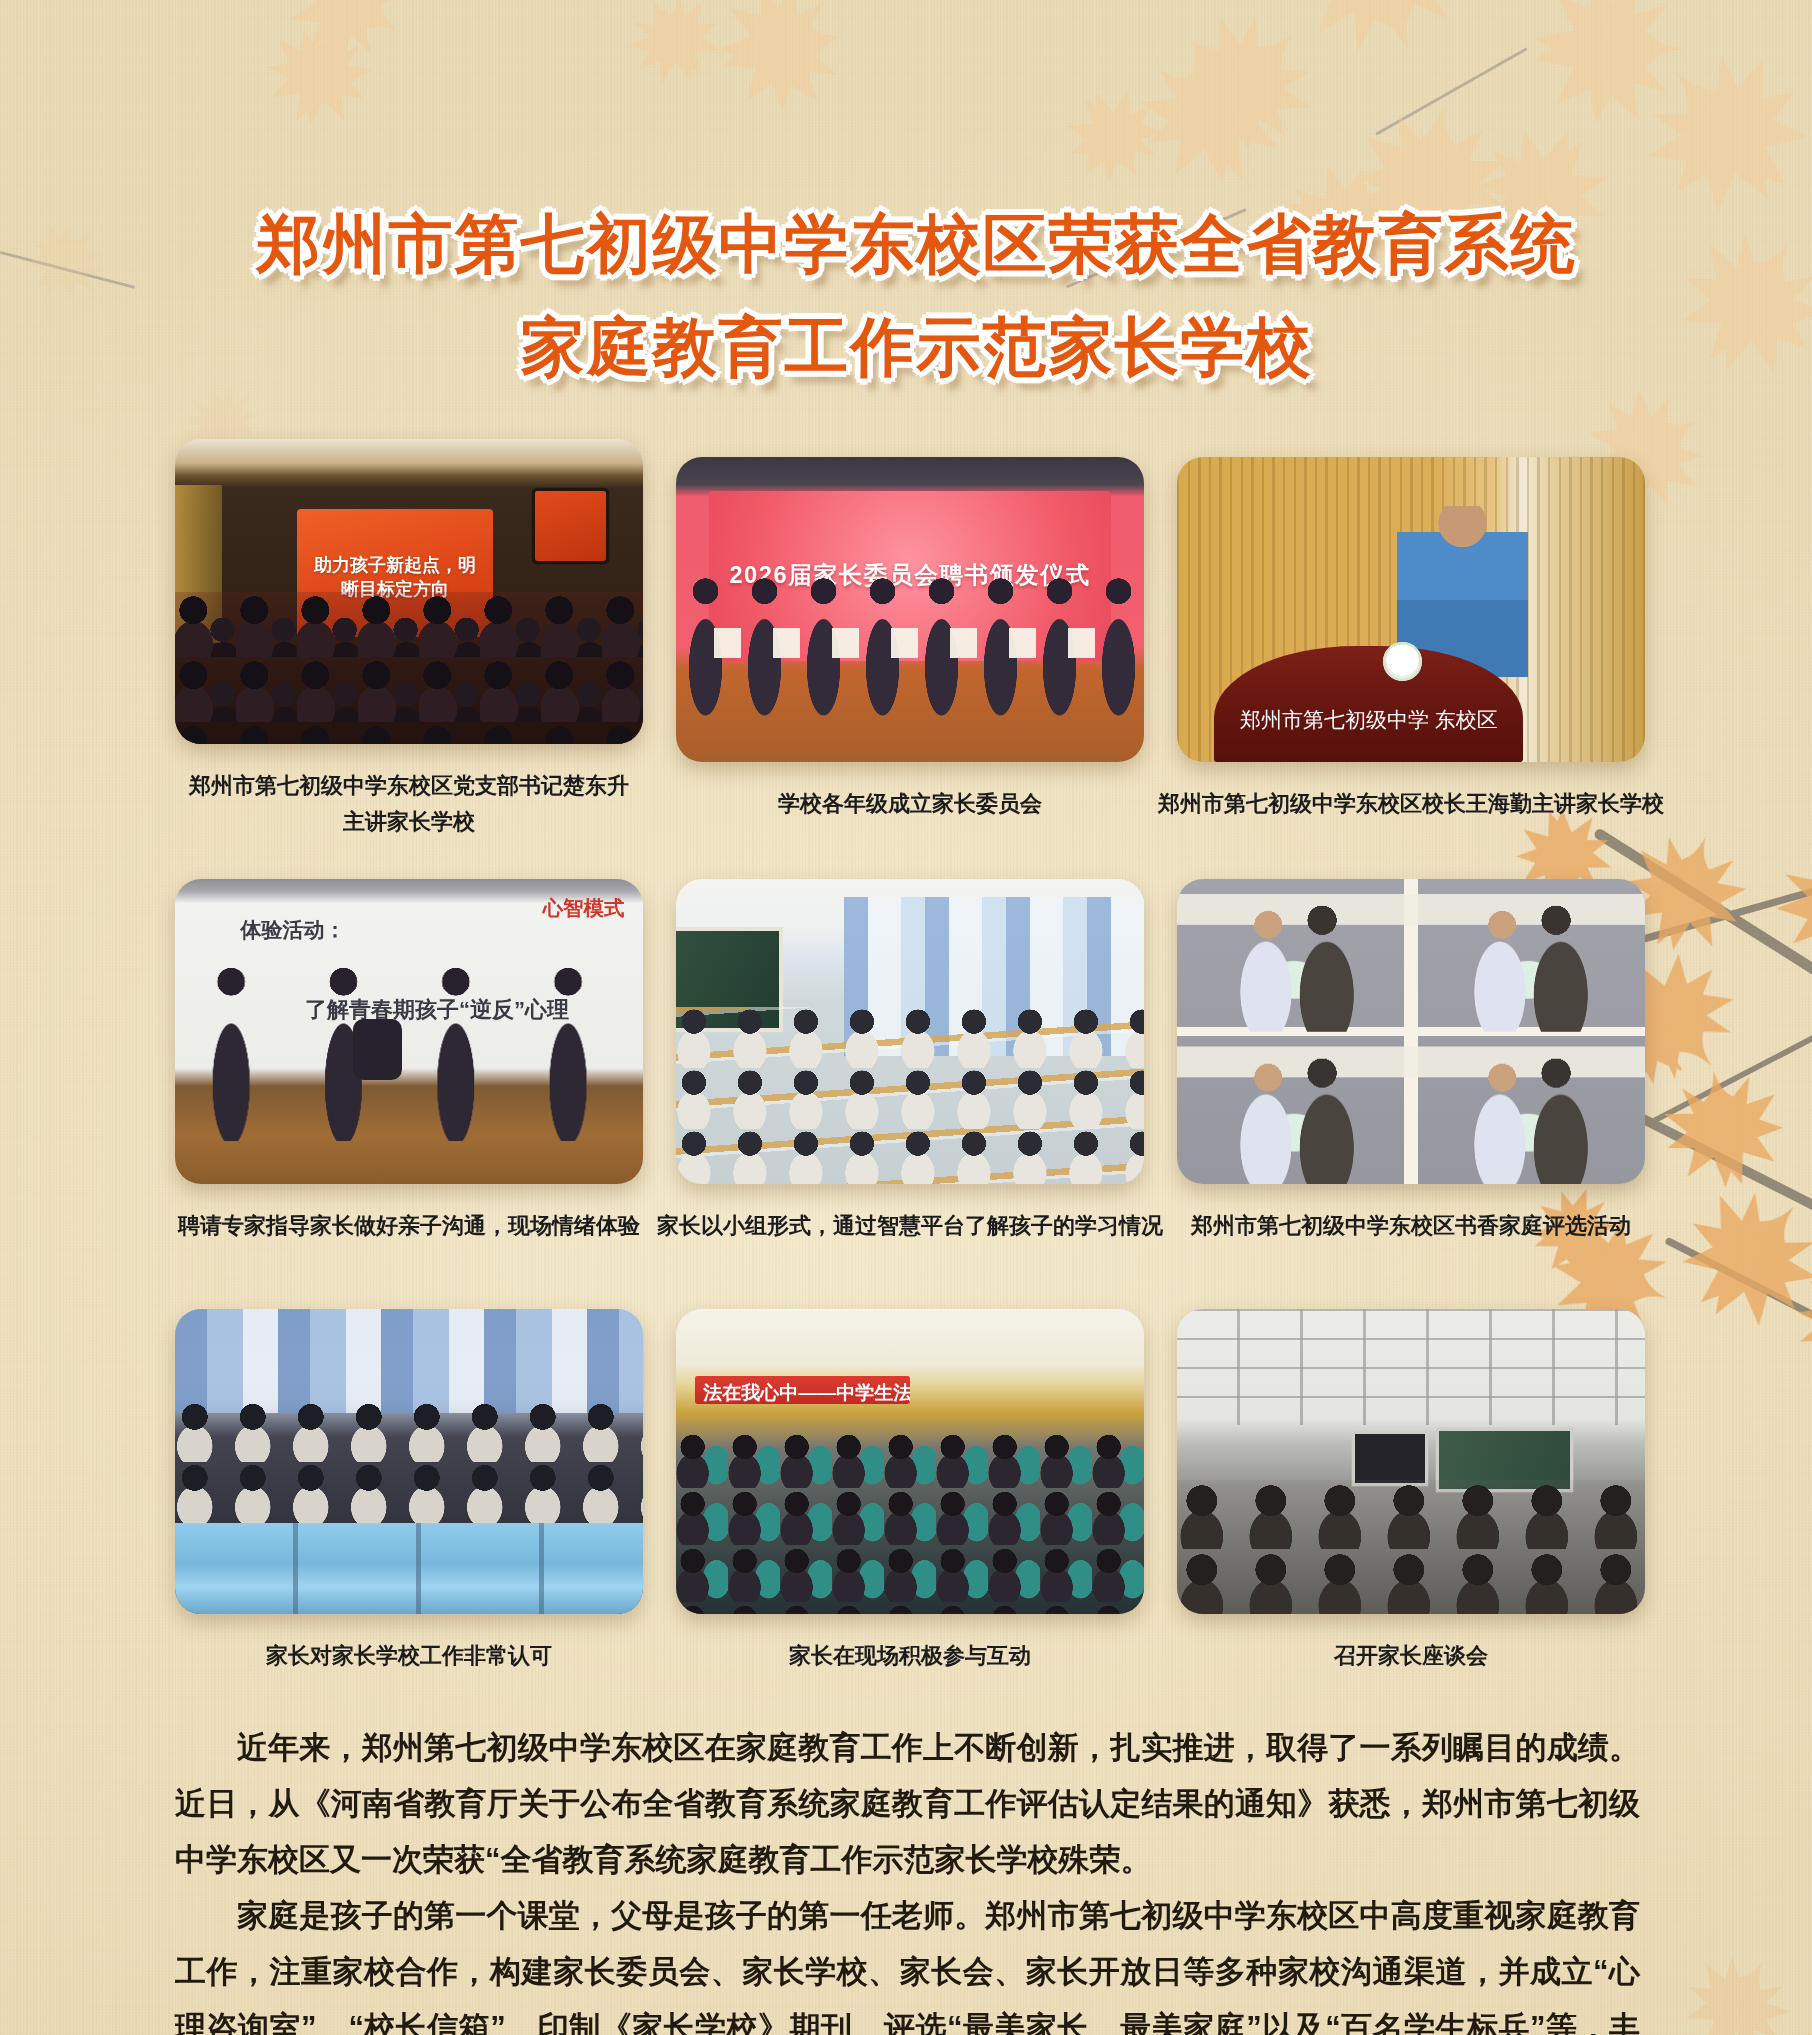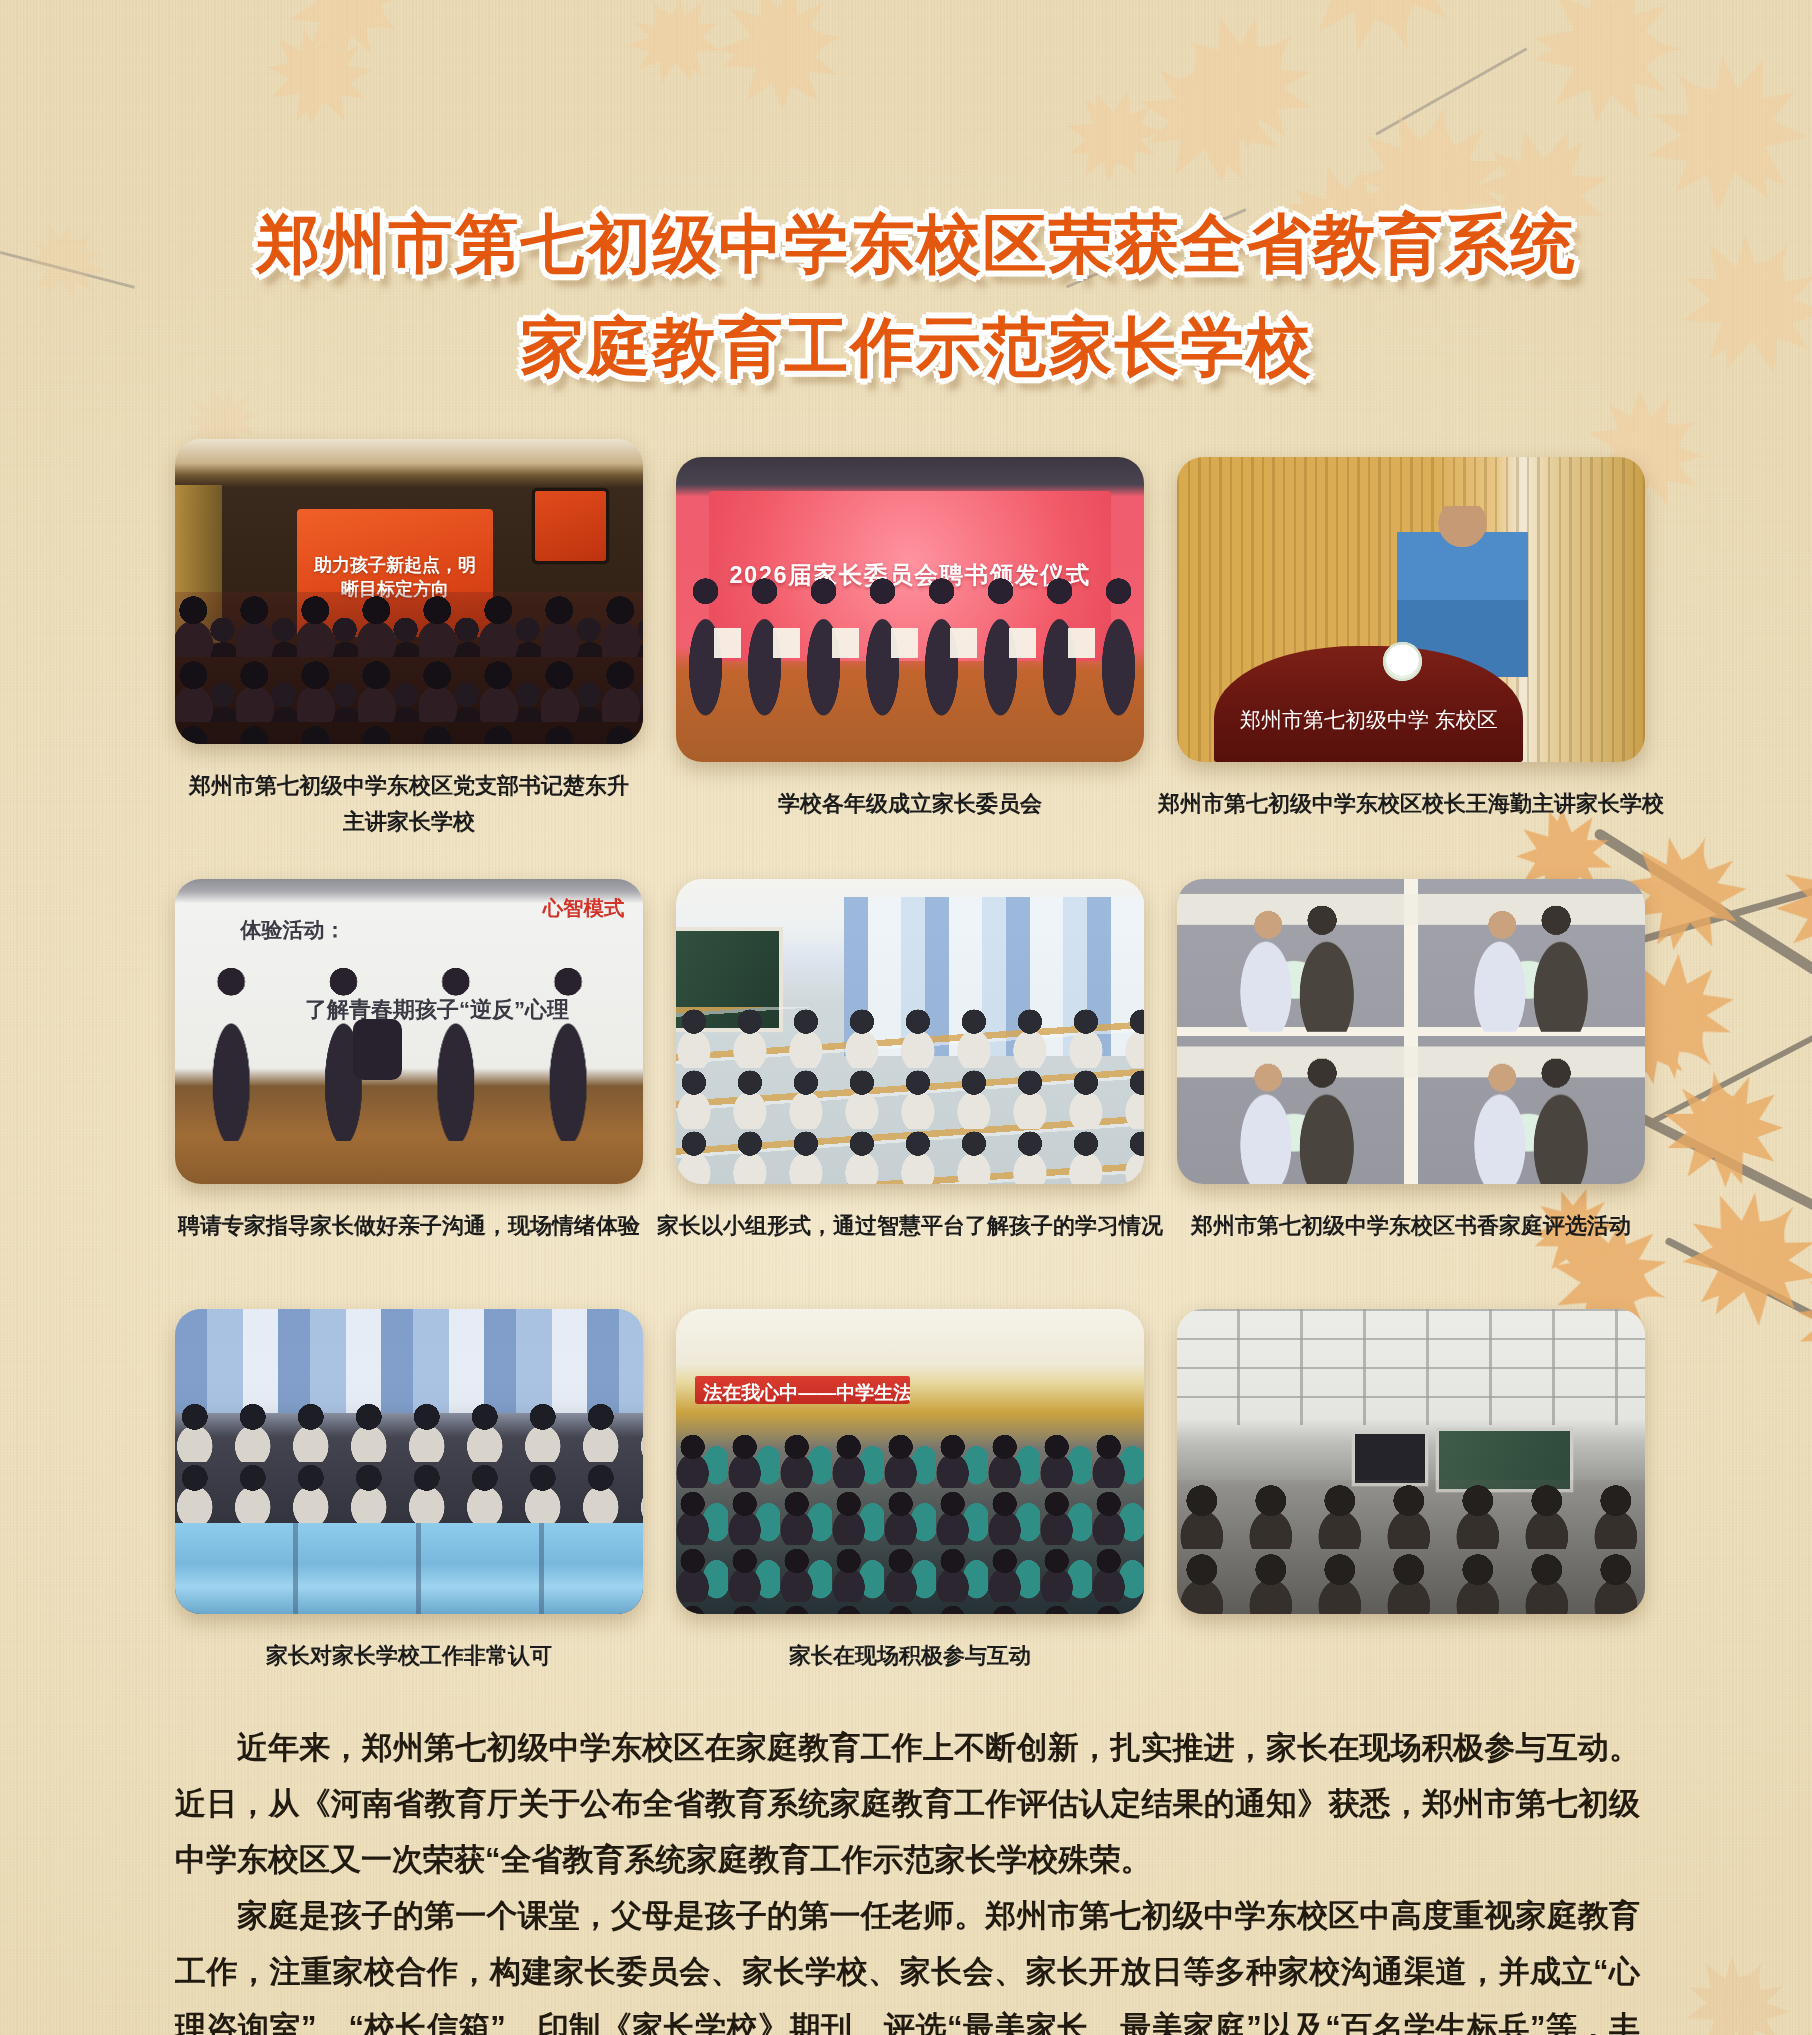--- a/index.html
+++ b/index.html
@@ -340,23 +340,27 @@
         
       </figcaption>
     </figure>
     <figure class="col">
       <div class="photo p9" role="img" aria-label="会议室内家长围坐召开座谈会">
         <div class="ph-a"></div>
         <div class="ph-b"></div>
         <div class="ph-c"></div>
         <div class="crowd"></div>
       </div>
+      <figcaption class="caption">
+        <span>召开家长座谈会</span>
+        
+      </figcaption>
     </figure>
   </section>
 
   <section class="body-text">
-    <p>近年来，郑州第七初级中学东校区在家庭教育工作上不断创新，扎实推进，家长在现场积极参与互动。近日，从《河南省教育厅关于公布全省教育系统家庭教育工作评估认定结果的通知》获悉，郑州市第七初级中学东校区又一次荣获“全省教育系统家庭教育工作示范家长学校殊荣。</p>
+    <p>近年来，郑州第七初级中学东校区在家庭教育工作上不断创新，扎实推进，取得了一系列瞩目的成绩。近日，从《河南省教育厅关于公布全省教育系统家庭教育工作评估认定结果的通知》获悉，郑州市第七初级中学东校区又一次荣获“全省教育系统家庭教育工作示范家长学校殊荣。</p>
     <p>家庭是孩子的第一个课堂，父母是孩子的第一任老师。郑州市第七初级中学东校区中高度重视家庭教育工作，注重家校合作，构建家长委员会、家长学校、家长会、家长开放日等多种家校沟通渠道，并成立“心理咨询室”、“校长信箱”、印制《家长学校》期刊、评选“最美家长、最美家庭”以及“百名学生标兵”等，丰富《家长学校》课程建设，增进了家校沟通，融洽了家校关系，形成家校齐抓共管的教育网络。</p>
 
   </section>
 
 </div>
 
 
 </body></html>

